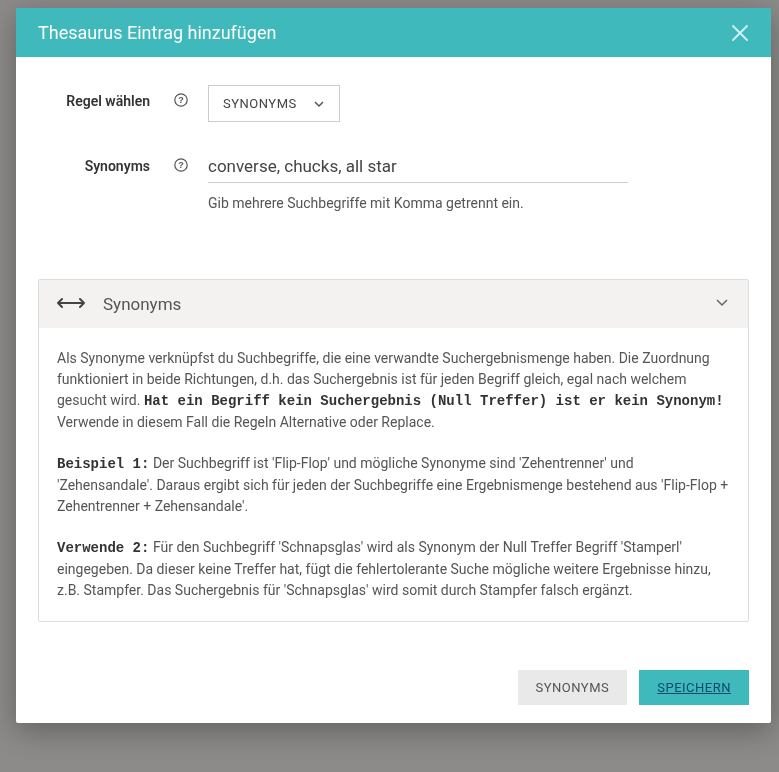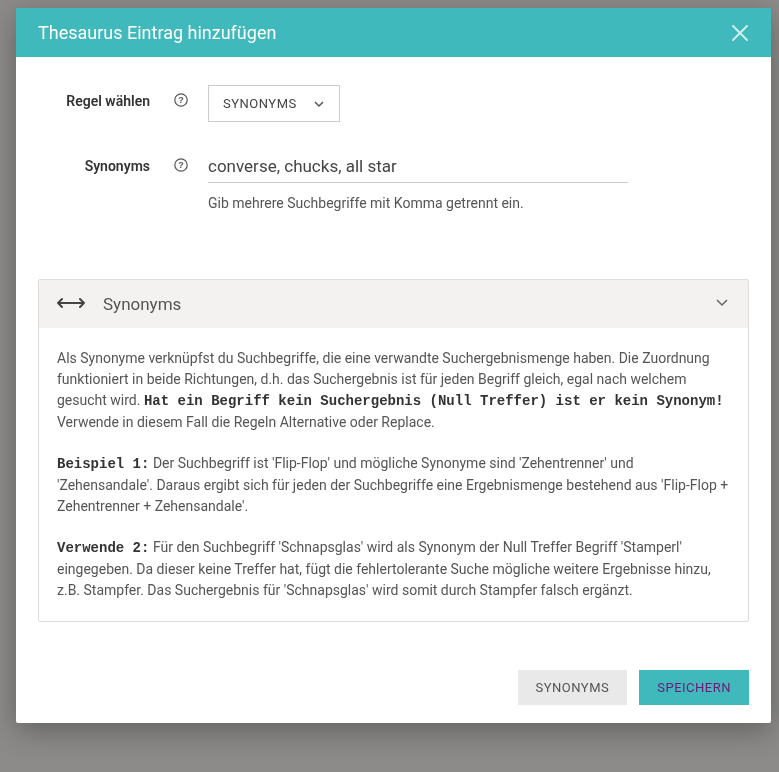--- a/index.html
+++ b/index.html
@@ -148,21 +148,22 @@
       border: none;
       cursor: pointer;
       font-family: inherit;
     }
     .btn-cancel {
       background: #e9e9e9;
       color: #555;
     }
     .btn-save {
       background: #3fb9bb;
-      color: #701a75;
+      color: #0c4a6e;
+      text-decoration: underline;
     }
   </style>
 </head>
 <body>
 
 <div class="backdrop"></div>
 
 <div class="modal">
   <div class="modal-header">
     <span class="modal-title">Thesaurus Eintrag hinzufügen</span>

